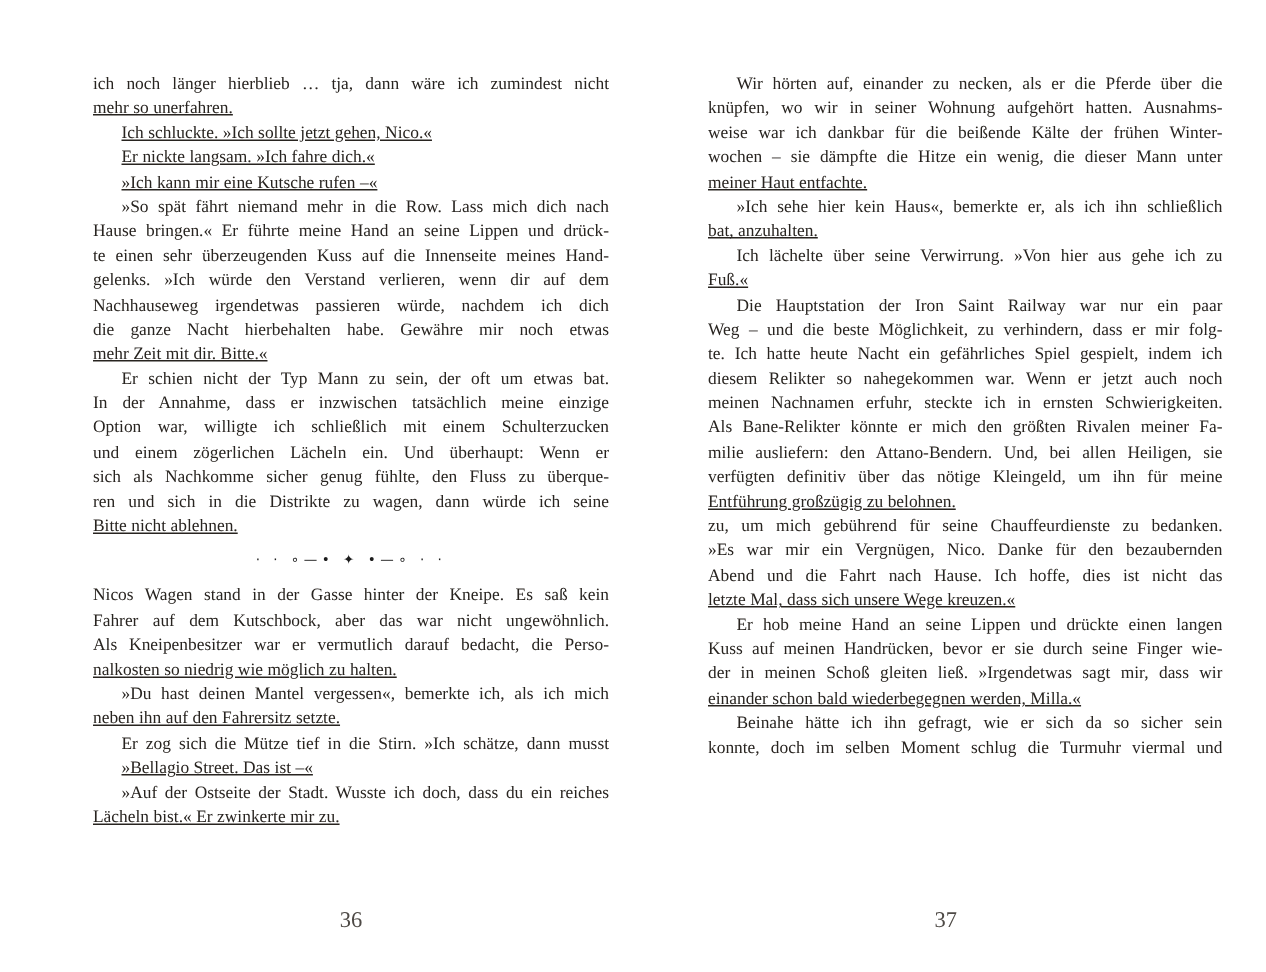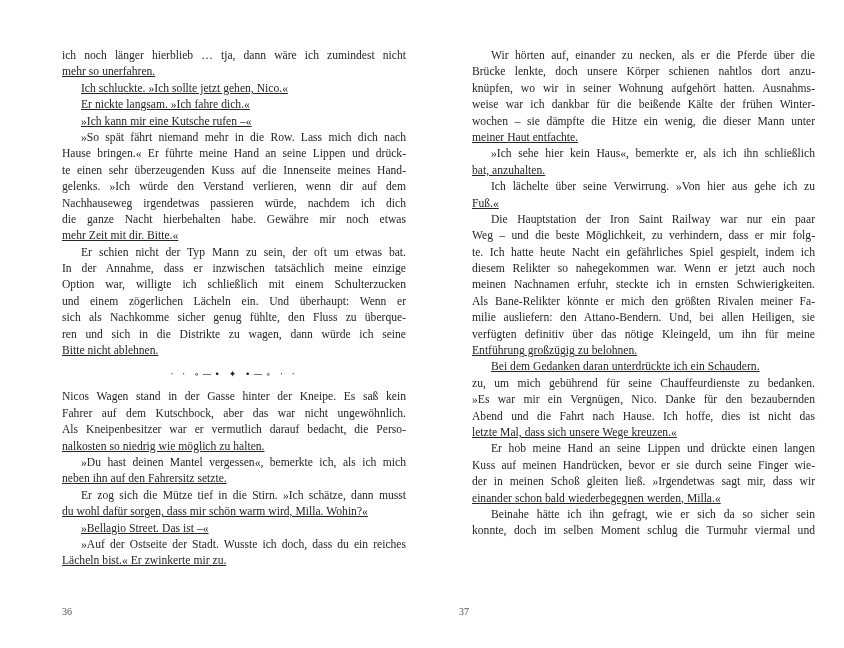--- a/index.html
+++ b/index.html
@@ -38,23 +38,23 @@
     letter-spacing: 3px;
     text-align: center;
     color: #1c1c1c;
     margin: 10px 0 9px 0;
     line-height: 11px;
     white-space: nowrap;
   }
   .page-number {
     position: absolute;
     top: 606px;
-    font-size: 10px;
+    font-size: 15px;
     color: #4e4a46;
-    text-align: left;
+    text-align: center;
   }
   #pn-left  { left: 62px;  width: 344px; }
   #pn-right { left: 459px; width: 343px; }
 </style>
 </head>
 <body>
 
 <div class="spread">
   <section>
     <div class="text-col" id="col-left">
@@ -78,49 +78,46 @@
         <div class="line">ren und sich in die Distrikte zu wagen, dann würde ich seine</div>
         <div class="line final">Bitte nicht ablehnen.</div>
         <div class="ornament">· · ∘—•  ✦  •—∘ · ·</div>
         <div class="line">Nicos Wagen stand in der Gasse hinter der Kneipe. Es saß kein</div>
         <div class="line">Fahrer auf dem Kutschbock, aber das war nicht ungewöhnlich.</div>
         <div class="line">Als Kneipenbesitzer war er vermutlich darauf bedacht, die Perso-</div>
         <div class="line final">nalkosten so niedrig wie möglich zu halten.</div>
         <div class="line indent">»Du hast deinen Mantel vergessen«, bemerkte ich, als ich mich</div>
         <div class="line final">neben ihn auf den Fahrersitz setzte.</div>
         <div class="line indent">Er zog sich die Mütze tief in die Stirn. »Ich schätze, dann musst</div>
-        <div class="line final">du wohl dafür sorgen, dass mir schön warm wird, Milla. Wohin?«</div>
         <div class="line final indent">»Bellagio Street. Das ist –«</div>
         <div class="line indent">»Auf der Ostseite der Stadt. Wusste ich doch, dass du ein reiches</div>
         <div class="line final">Lächeln bist.« Er zwinkerte mir zu.</div>
       </div>
     <div class="page-number" id="pn-left">36</div>
   </section>
   <section>
     <div class="text-col" id="col-right">
         <div class="line indent">Wir hörten auf, einander zu necken, als er die Pferde über die</div>
-        <div class="line">Brücke lenkte, doch unsere Körper schienen nahtlos dort anzu-</div>
         <div class="line">knüpfen, wo wir in seiner Wohnung aufgehört hatten. Ausnahms-</div>
         <div class="line">weise war ich dankbar für die beißende Kälte der frühen Winter-</div>
         <div class="line">wochen – sie dämpfte die Hitze ein wenig, die dieser Mann unter</div>
         <div class="line final">meiner Haut entfachte.</div>
         <div class="line indent">»Ich sehe hier kein Haus«, bemerkte er, als ich ihn schließlich</div>
         <div class="line final">bat, anzuhalten.</div>
         <div class="line indent">Ich lächelte über seine Verwirrung. »Von hier aus gehe ich zu</div>
         <div class="line final">Fuß.«</div>
         <div class="line indent">Die Hauptstation der Iron Saint Railway war nur ein paar</div>
         <div class="line">Weg – und die beste Möglichkeit, zu verhindern, dass er mir folg-</div>
         <div class="line">te. Ich hatte heute Nacht ein gefährliches Spiel gespielt, indem ich</div>
         <div class="line">diesem Relikter so nahegekommen war. Wenn er jetzt auch noch</div>
         <div class="line">meinen Nachnamen erfuhr, steckte ich in ernsten Schwierigkeiten.</div>
         <div class="line">Als Bane-Relikter könnte er mich den größten Rivalen meiner Fa-</div>
         <div class="line">milie ausliefern: den Attano-Bendern. Und, bei allen Heiligen, sie</div>
         <div class="line">verfügten definitiv über das nötige Kleingeld, um ihn für meine</div>
         <div class="line final">Entführung großzügig zu belohnen.</div>
-        <div class="line final indent">Bei dem Gedanken daran unterdrückte ich ein Schaudern.</div>
         <div class="line">zu, um mich gebührend für seine Chauffeurdienste zu bedanken.</div>
         <div class="line">»Es war mir ein Vergnügen, Nico. Danke für den bezaubernden</div>
         <div class="line">Abend und die Fahrt nach Hause. Ich hoffe, dies ist nicht das</div>
         <div class="line final">letzte Mal, dass sich unsere Wege kreuzen.«</div>
         <div class="line indent">Er hob meine Hand an seine Lippen und drückte einen langen</div>
         <div class="line">Kuss auf meinen Handrücken, bevor er sie durch seine Finger wie-</div>
         <div class="line">der in meinen Schoß gleiten ließ. »Irgendetwas sagt mir, dass wir</div>
         <div class="line final">einander schon bald wiederbegegnen werden, Milla.«</div>
         <div class="line indent">Beinahe hätte ich ihn gefragt, wie er sich da so sicher sein</div>
         <div class="line">konnte, doch im selben Moment schlug die Turmuhr viermal und</div>

